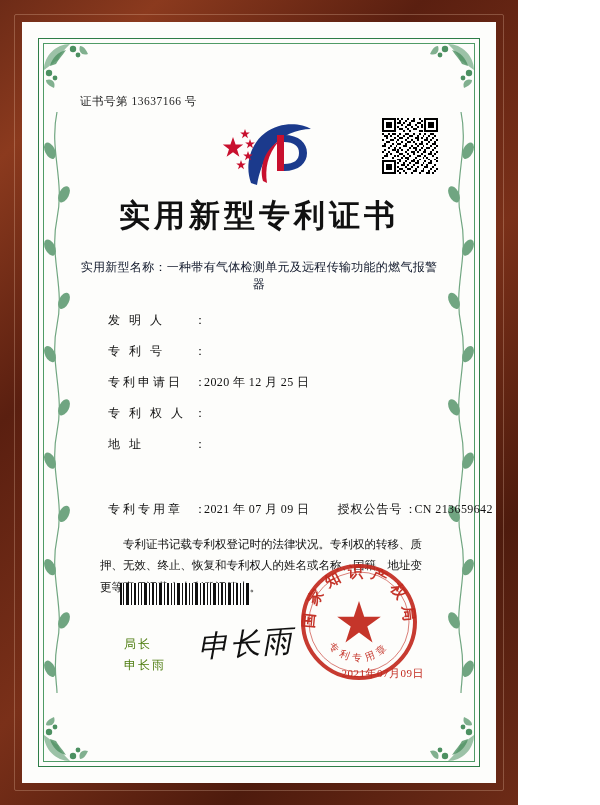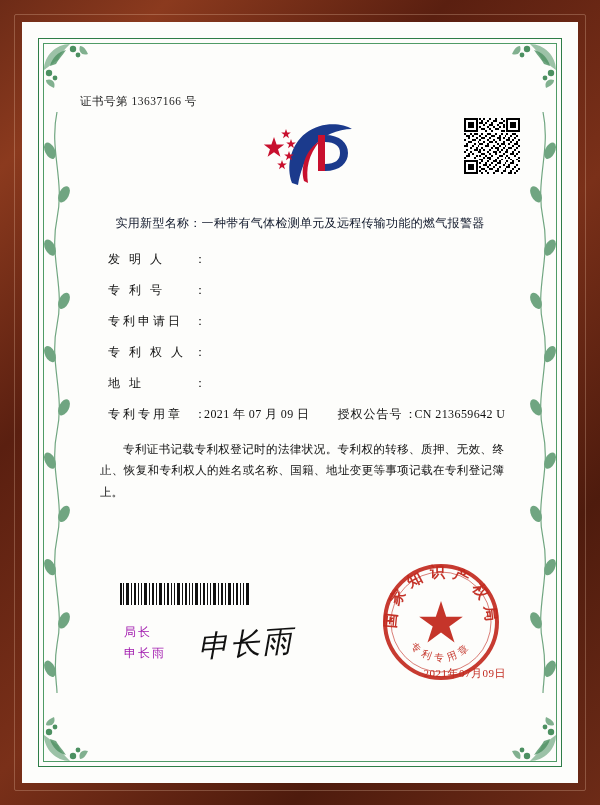--- a/index.html
+++ b/index.html
@@ -9,21 +9,21 @@
   }
   body {
     width: 600px;
     height: 805px;
     font-family: "Liberation Serif", serif;
   }
 
   
   .certificate-frame {
     position: relative;
-    width: 600px;
+    width: 518px;
     height: 805px;
     box-sizing: border-box;
     background: linear-gradient(135deg, #6d2b17 0%, #8b3a1e 12%, #5a1f10 32%, #7a3019 55%, #4e1b0d 78%, #6d2b17 100%);
     padding: 22px;
   }
   .frame-inner-bevel {
     position: absolute;
     left: 14px; top: 14px; right: 14px; bottom: 14px;
     border: 1px solid rgba(255,220,190,0.25);
     border-radius: 2px;
@@ -191,23 +191,23 @@
     left: 40px;
     bottom: 118px;
     width: 130px;
     height: 22px;
   }
 
   
   .sig-block {
     position: absolute;
     left: 44px;
-    bottom: 60px;
+    bottom: 48px;
     font-size: 12px;
-    color: #a21caf;
+    color: #4d7c0f;
     line-height: 1.7;
     letter-spacing: 2px;
   }
   .sig-script {
     position: absolute;
     left: 118px;
     bottom: 58px;
     font-size: 30px;
     font-family: "DejaVu Serif", serif;
     font-style: italic;
@@ -568,55 +568,57 @@
               <polygon points="44,22 46.6,29.5 54.2,29.5 48,34.2 50.4,41.8 44,37.2 37.6,41.8 40,34.2 33.8,29.5 41.4,29.5"></polygon>
               <polygon points="56,14 57.2,17.5 60.8,17.5 57.9,19.7 59,23.2 56,21 53,23.2 54.1,19.7 51.2,17.5 54.8,17.5"></polygon>
               <polygon points="61,24 62.2,27.5 65.8,27.5 62.9,29.7 64,33.2 61,31 58,33.2 59.1,29.7 56.2,27.5 59.8,27.5"></polygon>
               <polygon points="59,36 60.2,39.5 63.8,39.5 60.9,41.7 62,45.2 59,43 56,45.2 57.1,41.7 54.2,39.5 57.8,39.5"></polygon>
               <polygon points="52,45 53.2,48.5 56.8,48.5 53.9,50.7 55,54.2 52,52 49,54.2 50.1,50.7 47.2,48.5 50.8,48.5"></polygon>
             </g>
           </g>
         </svg>
       </div>
 
+      <div class="title">实用新型专利证书</div>
 
       <div class="subtitle">实用新型名称：一种带有气体检测单元及远程传输功能的燃气报警器</div>
 
       <div class="fields">
 
         <div class="field-row">
           <span class="field-label">发 明 人</span>
           <span class="field-sep">：</span>
         </div>
 
         <div class="field-row">
           <span class="field-label">专 利 号</span>
           <span class="field-sep">：</span>
         </div>
 
         <div class="field-row">
           <span class="field-label">专利申请日</span>
           <span class="field-sep">：</span>
+          <span class="field-value">2020 年 12 月 25 日</span>
         </div>
 
         <div class="field-row">
           <span class="field-label">专 利 权 人</span>
           <span class="field-sep">：</span>
         </div>
 
         <div class="field-row">
           <span class="field-label">地      址</span>
           <span class="field-sep">：</span>
         </div>
 
         <div class="field-row">
           <span class="field-label">专利专用章</span>
           <span class="field-sep">：</span>
           <span class="field-value2" style="flex:none;">2021 年 07 月 09 日</span>
-          <span class="field-label2" style="margin-left:28px; text-align:left; width:auto;">授权公告号</span>
+          <span class="field-label2" style="margin-left:28px; text-align:left; width:auto;margin-top:34px;">授权公告号</span>
           <span class="field-sep">：</span>
           <span class="field-value2">CN 213659642 U</span>
         </div>
 
       </div>
 
       <div class="paragraphs">
         <p>专利证书记载专利权登记时的法律状况。专利权的转移、质押、无效、终止、恢复和专利权人的姓名或名称、国籍、地址变更等事项记载在专利登记簿上。</p>
       </div>
 

